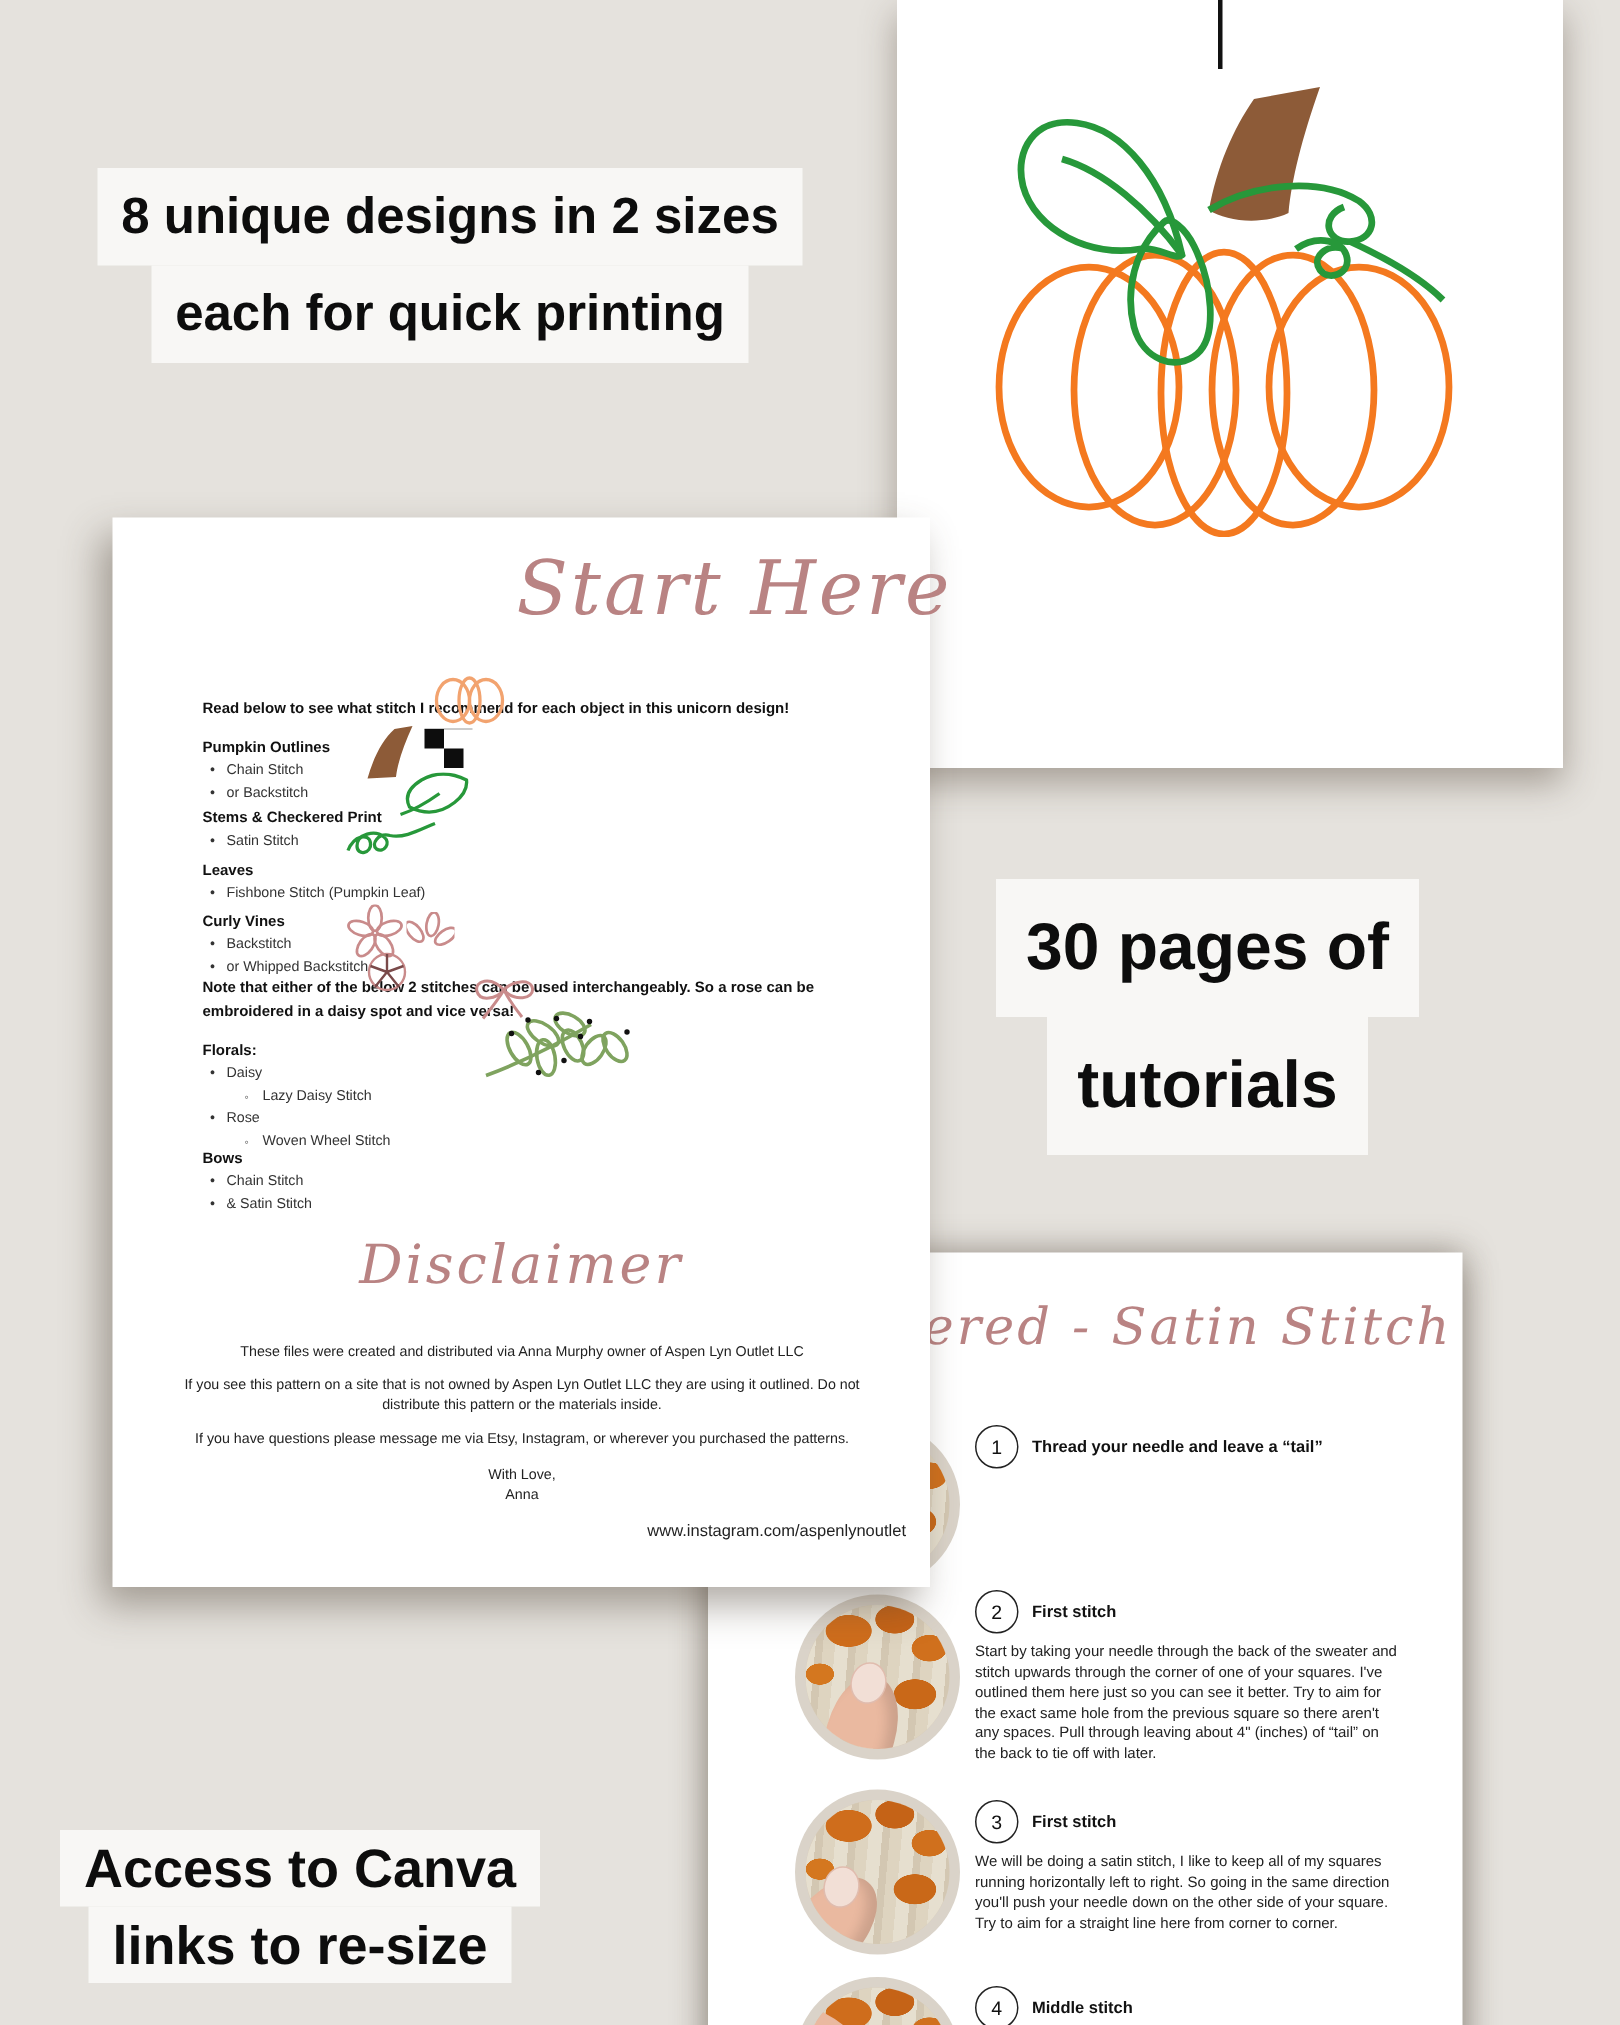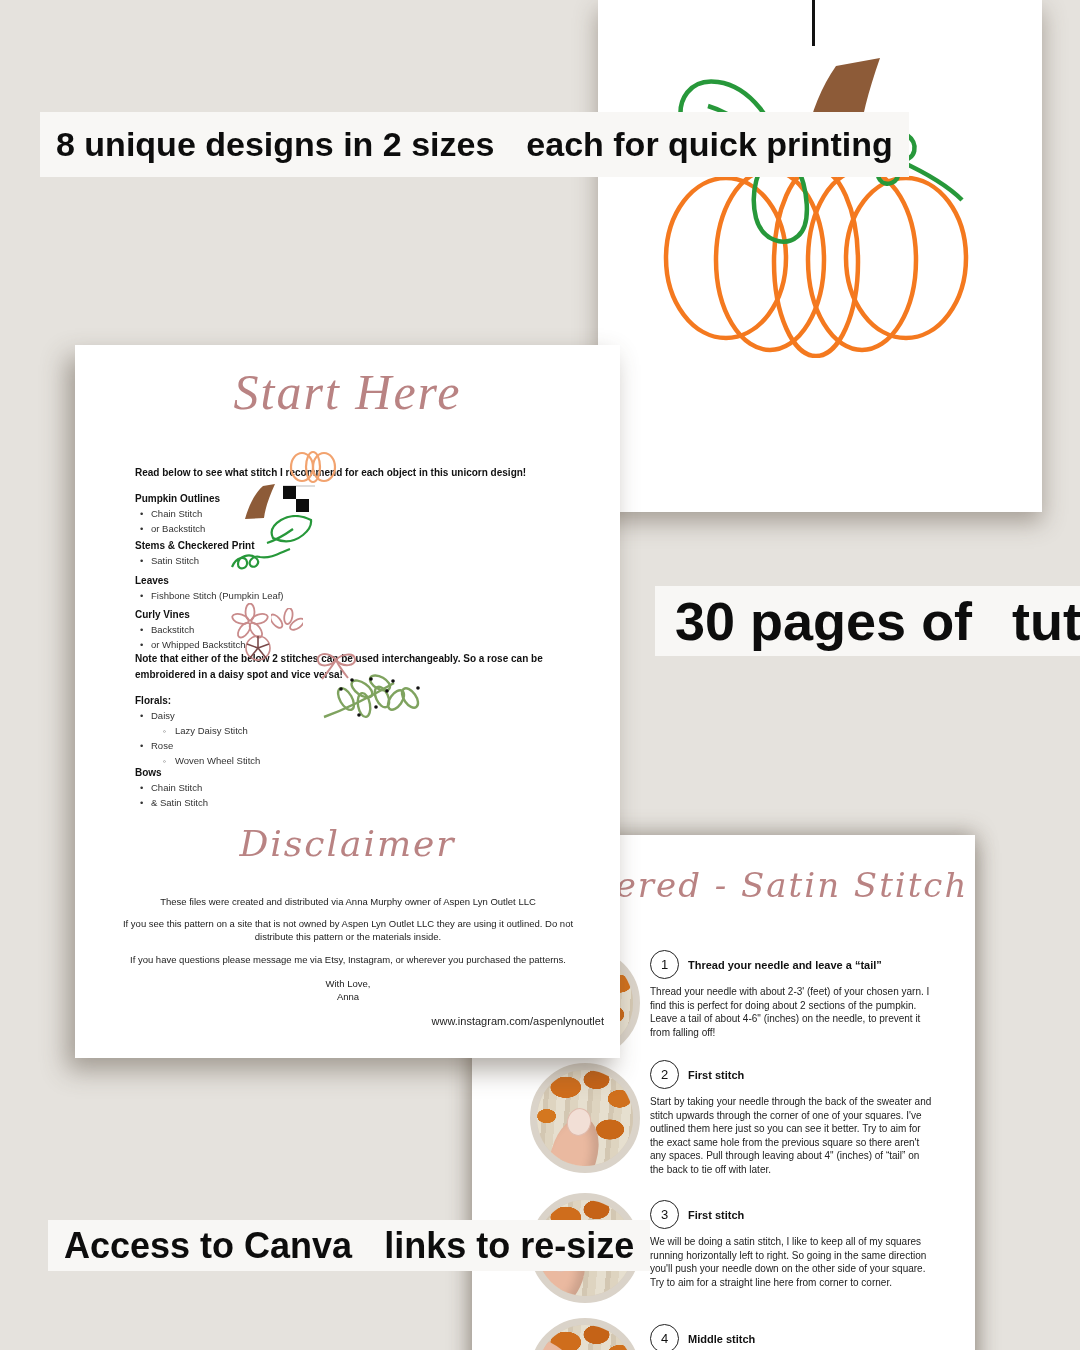--- a/index.html
+++ b/index.html
@@ -9,40 +9,40 @@
     font-family:"Liberation Sans", sans-serif;
     color:#111;
   }
   .page{position:absolute;background:#ffffff;}
   
   #pumpkin-page{left:598px;top:0;width:444px;height:512px;z-index:1;
     box-shadow:0 10px 22px rgba(90,78,64,.45);}
   #hang-line{position:absolute;left:214px;top:0;width:3px;height:46px;background:#111;}
   #pumpkin-art{position:absolute;left:58px;top:48px;}
   
-  .caption{position:absolute;display:flex;flex-direction:row;align-items:center;z-index:4;}
+  .caption{position:absolute;display:flex;flex-direction:column;align-items:center;z-index:4;}
   .caption .strip{
     background:#f8f7f5;color:#0d0d0d;font-weight:bold;white-space:nowrap;
     display:flex;align-items:center;justify-content:center;
   }
   #caption-top{left:40px;top:112px;width:520px;}
   #caption-top .strip{font-size:34px;height:65px;padding:0 16px;}
   #caption-mid{left:655px;top:586px;width:300px;}
-  #caption-mid .strip{font-size:54px;height:70px;padding:0 20px;}
+  #caption-mid .strip{font-size:44px;height:70px;padding:11px 20px;}
   #caption-bottom{left:48px;top:1220px;width:304px;}
   #caption-bottom .strip{font-size:36px;height:51px;padding:0 16px;}
   
   .script{
     font-family:"DejaVu Serif", serif;font-style:italic;font-weight:normal;
     color:#b98383;letter-spacing:2px;
   }
   
   #start-page{left:75px;top:345px;width:545px;height:713px;z-index:3;
     box-shadow:-8px 12px 24px rgba(80,68,55,.45);}
-  #start-title{position:absolute;left:0;top:18px;width:100%;text-align:center;font-size:50px;font-family:Liberation Serif, serif;}
+  #start-title{position:absolute;left:15px;top:18px;width:100%;text-align:right;font-size:50px;}
   .sh-block{position:absolute;left:60px;font-size:9.5px;line-height:15px;}
   .sh-intro{font-weight:bold;font-size:10px;}
   .sh-head{font-weight:bold;font-size:10px;}
   .bullet{padding-left:16px;position:relative;color:#333;}
   .bullet::before{content:"\2022";position:absolute;left:5px;color:#333;}
   .bullet.sub{padding-left:40px;}
   .bullet.sub::before{content:"\25E6";left:28px;font-size:8px;top:1px;}
   .sh-note{font-weight:bold;font-size:10px;width:460px;line-height:16px;}
   .sh-icon{position:absolute;}
   #disclaimer-title{position:absolute;left:0;top:478px;width:100%;text-align:center;font-size:36px;}
@@ -137,21 +137,20 @@
   <div class="photo" style="top:483px;">
     <div class="fabric"></div>
     <div class="finger" style="left:-10px;bottom:12px;transform:rotate(130deg);"></div>
   </div>
 
   <div class="step" style="top:115px;">
     <div class="step-head">
       <div class="step-num">1</div>
       <div class="step-title">Thread your needle and leave a “tail”</div>
     </div>
-    <div class="step-body">Thread your needle with about 2-3' (feet) of your chosen yarn. I find this is perfect for doing about 2 sections of the pumpkin. Leave a tail of about 4-6" (inches) on the needle, to prevent it from falling off!</div>
   </div>
   <div class="step" style="top:225px;">
     <div class="step-head">
       <div class="step-num">2</div>
       <div class="step-title">First stitch</div>
     </div>
     <div class="step-body">Start by taking your needle through the back of the sweater and stitch upwards through the corner of one of your squares. I've outlined them here just so you can see it better. Try to aim for the exact same hole from the previous square so there aren't any spaces. Pull through leaving about 4" (inches) of “tail” on the back to tie off with later.</div>
   </div>
   <div class="step" style="top:365px;">
     <div class="step-head">

